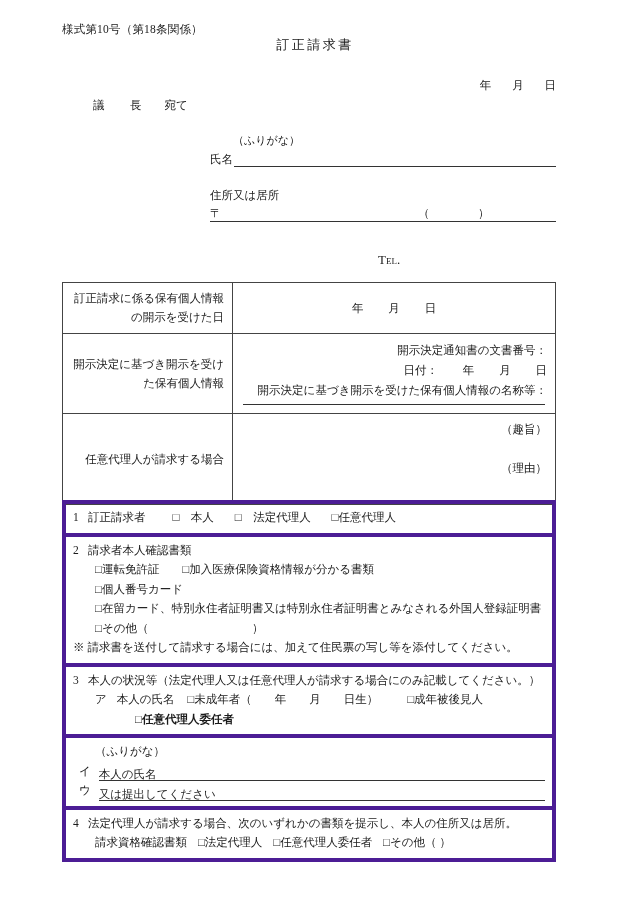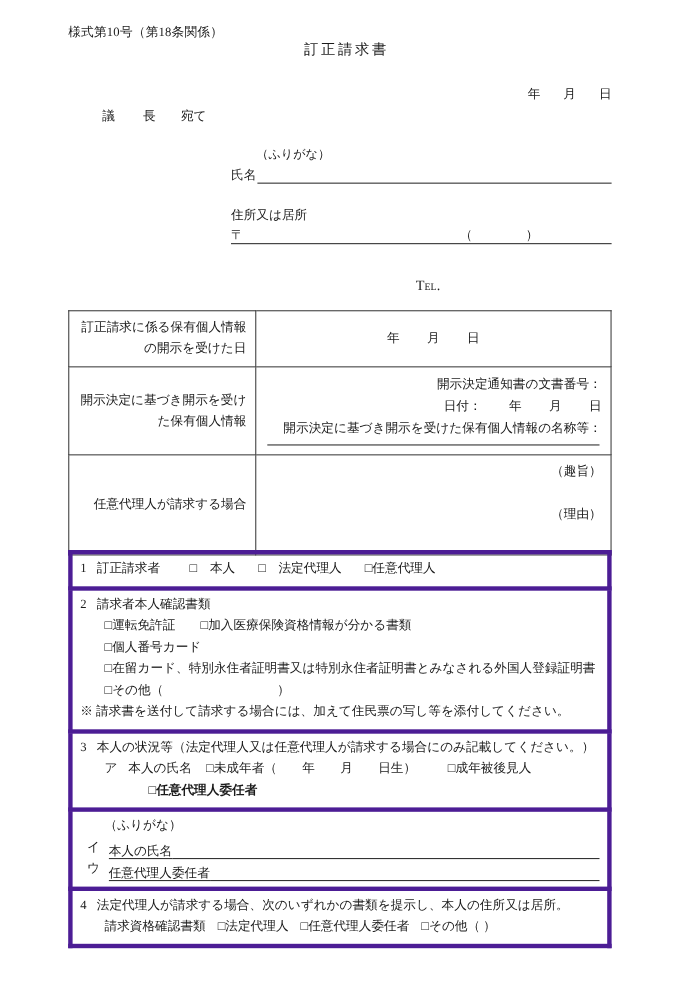--- a/index.html
+++ b/index.html
@@ -339,21 +339,21 @@
       <tr>
         <td>
           <div class="indent1">（ふりがな）</div>
           <div class="ul-row">
             <span class="lead" style="padding-left:6px;padding-right:8px">イ</span>
             <span class="lead-u">本人の氏名</span>
             <span class="fill"></span>
           </div>
           <div class="ul-row">
             <span class="lead" style="padding-left:6px;padding-right:8px">ウ</span>
-            <span class="lead-u">任意代理人委任者</span>
+            <span class="lead-u">又は提出してください</span>
             <span class="fill"></span>
           </div>
         </td>
       </tr>
 
       <tr>
         <td>
           <div class="nowrap">
             <span class="num">4</span><span>法定代理人が請求する場合、次のいずれかの書類を提示し、本人の住所又は居所。</span>
           </div>

